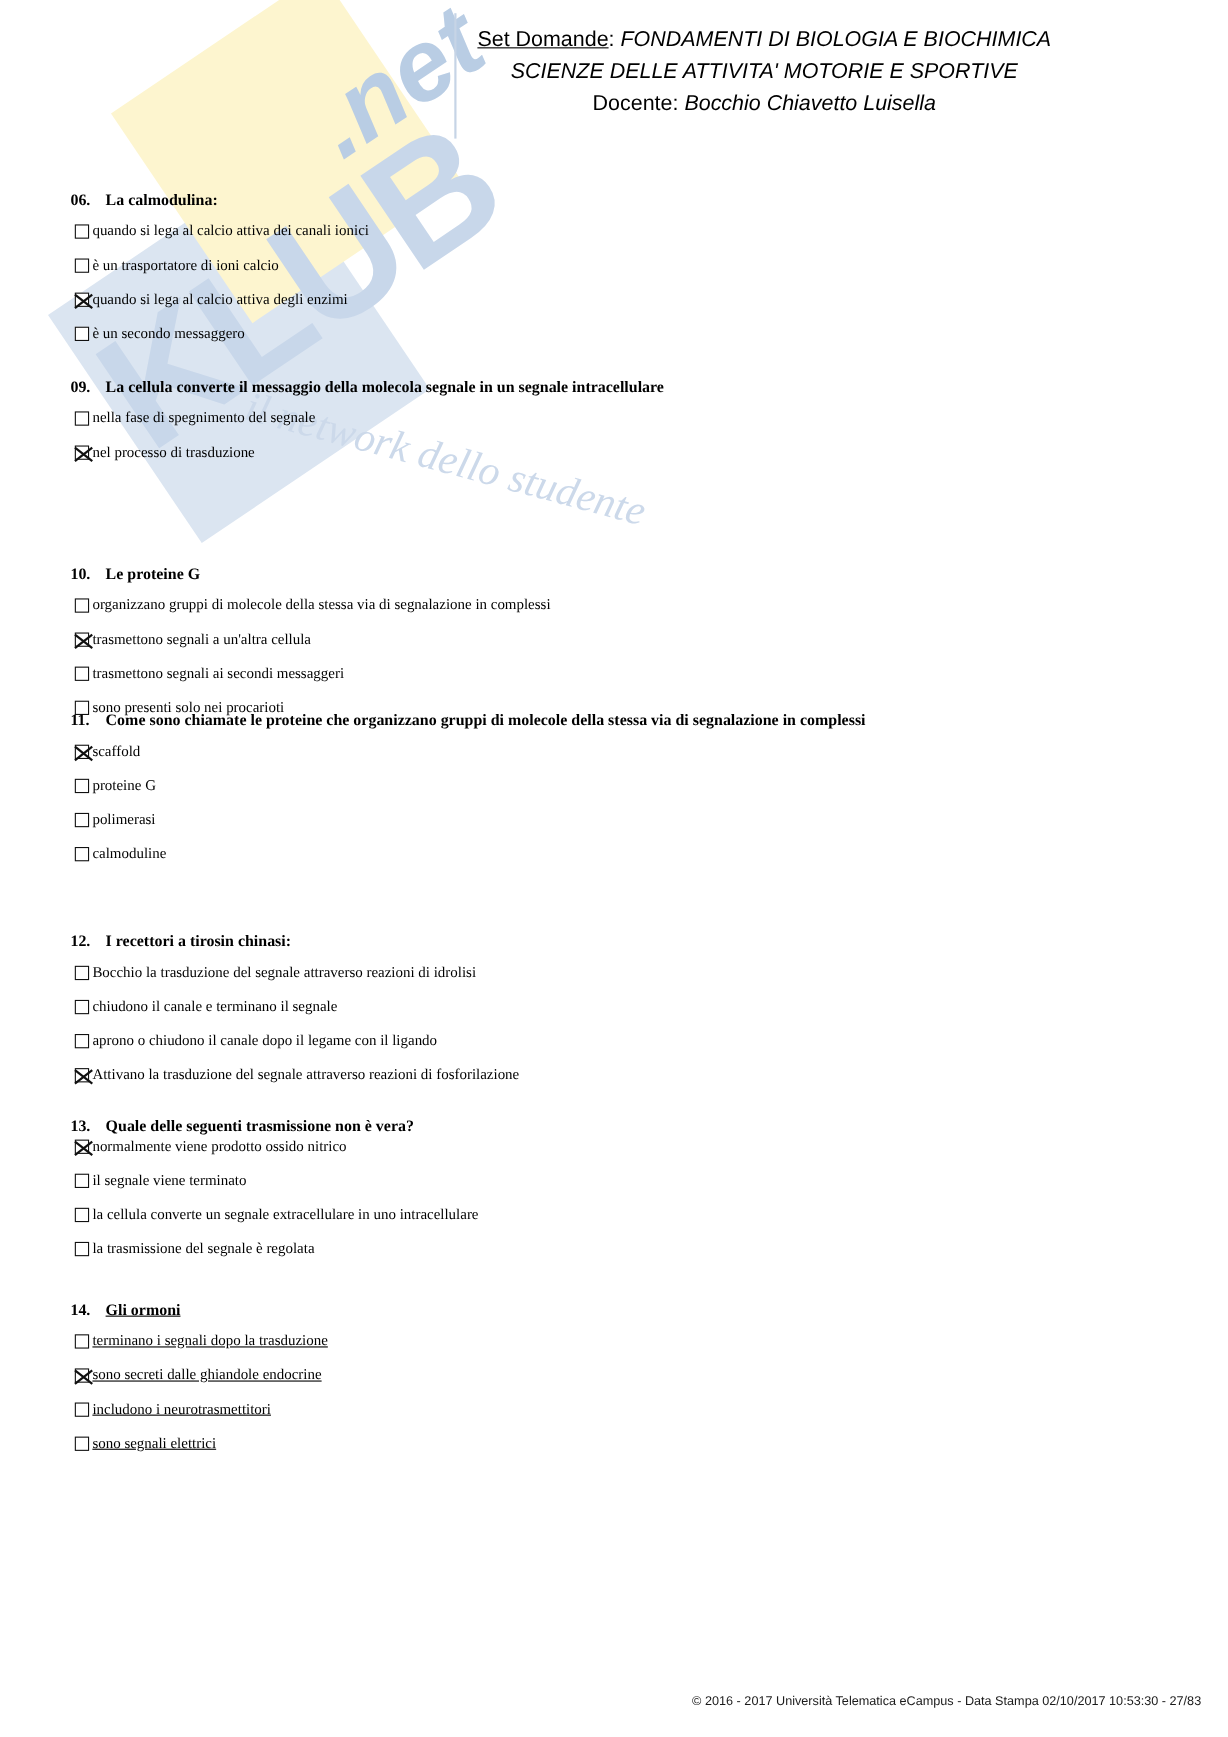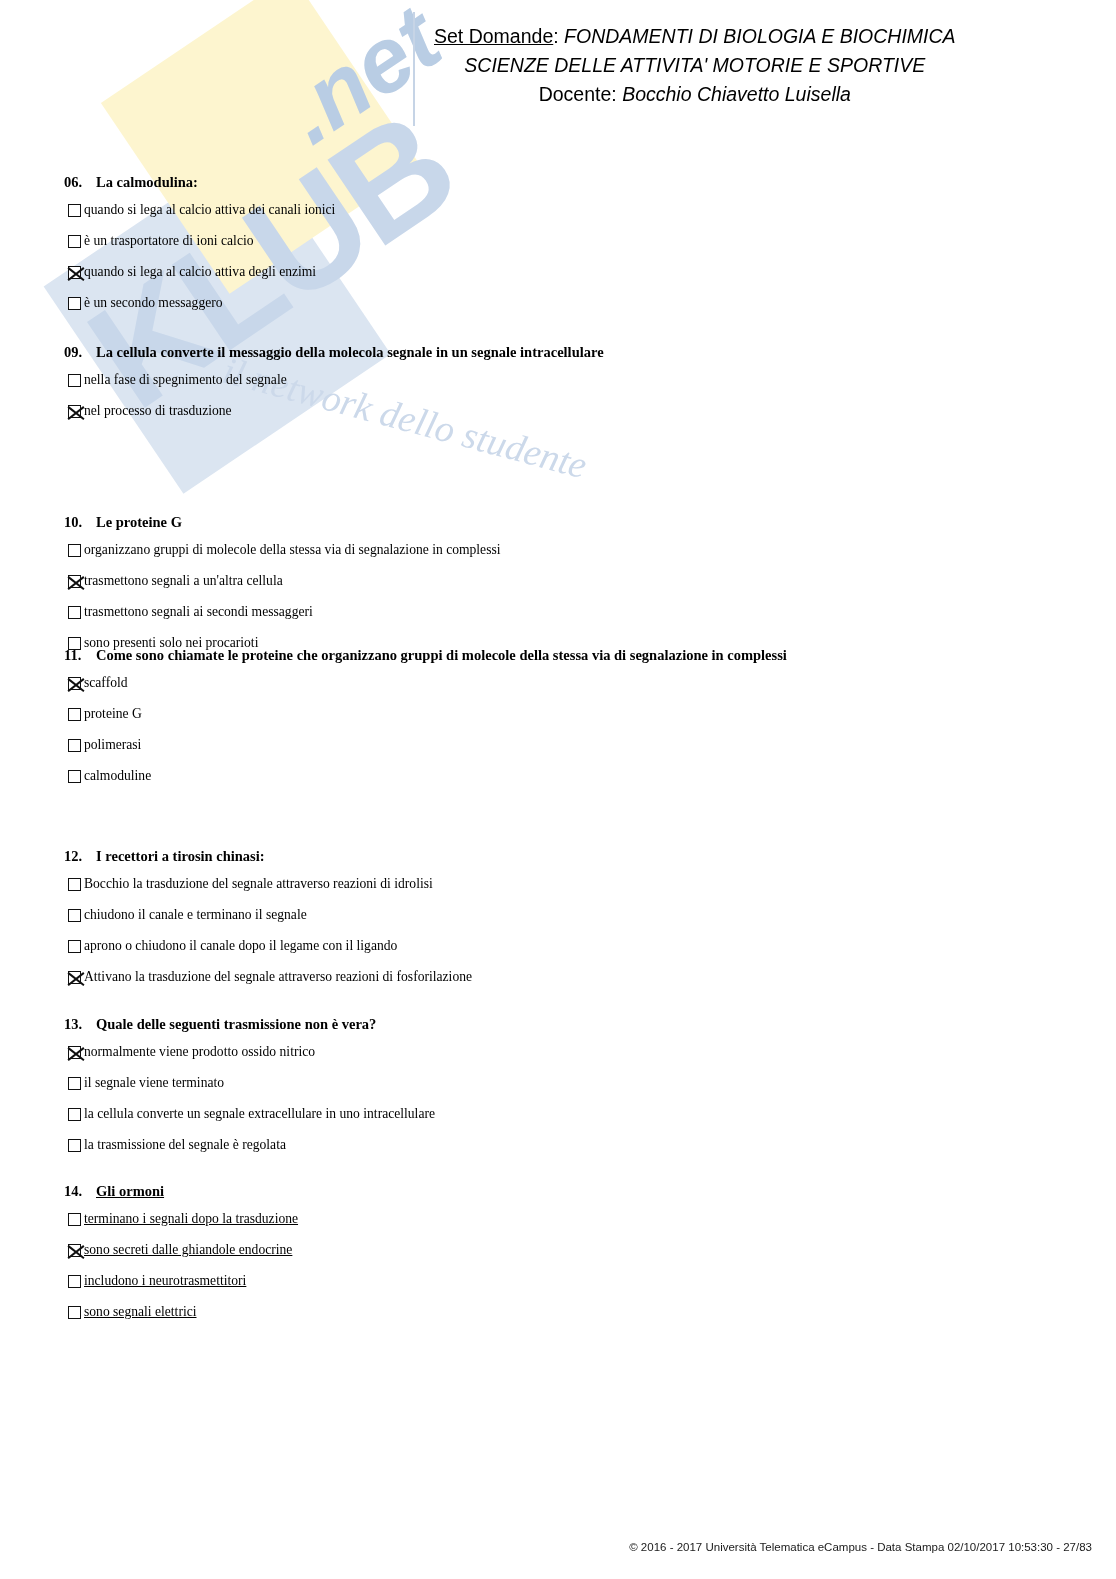--- a/index.html
+++ b/index.html
@@ -285,21 +285,21 @@
             <span class="opt-label">aprono o chiudono il canale dopo il legame con il ligando</span>
           </div>
           <div class="opt">
             <span class="box checked"></span>
             <span class="opt-label">Attivano la trasduzione del segnale attraverso reazioni di fosforilazione</span>
           </div>
         </div>
       </div>
       <div class="qblock" style="top: 1016px;">
         <div class="qtitle"><span class="qnum">13.</span><span>Quale delle seguenti trasmissione non è vera?</span></div>
-        <div style="margin-top: 10px;">
+        <div style="">
           <div class="opt">
             <span class="box checked"></span>
             <span class="opt-label">normalmente viene prodotto ossido nitrico</span>
           </div>
           <div class="opt">
             <span class="box"></span>
             <span class="opt-label">il segnale viene terminato</span>
           </div>
           <div class="opt">
             <span class="box"></span>

